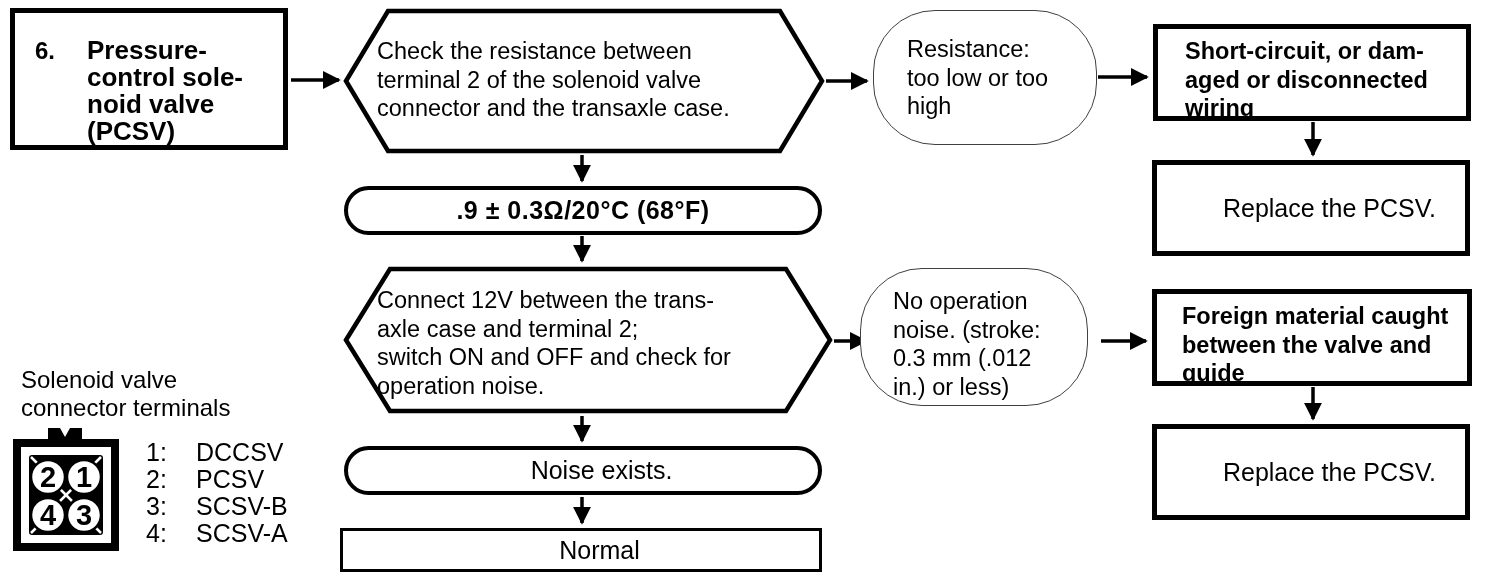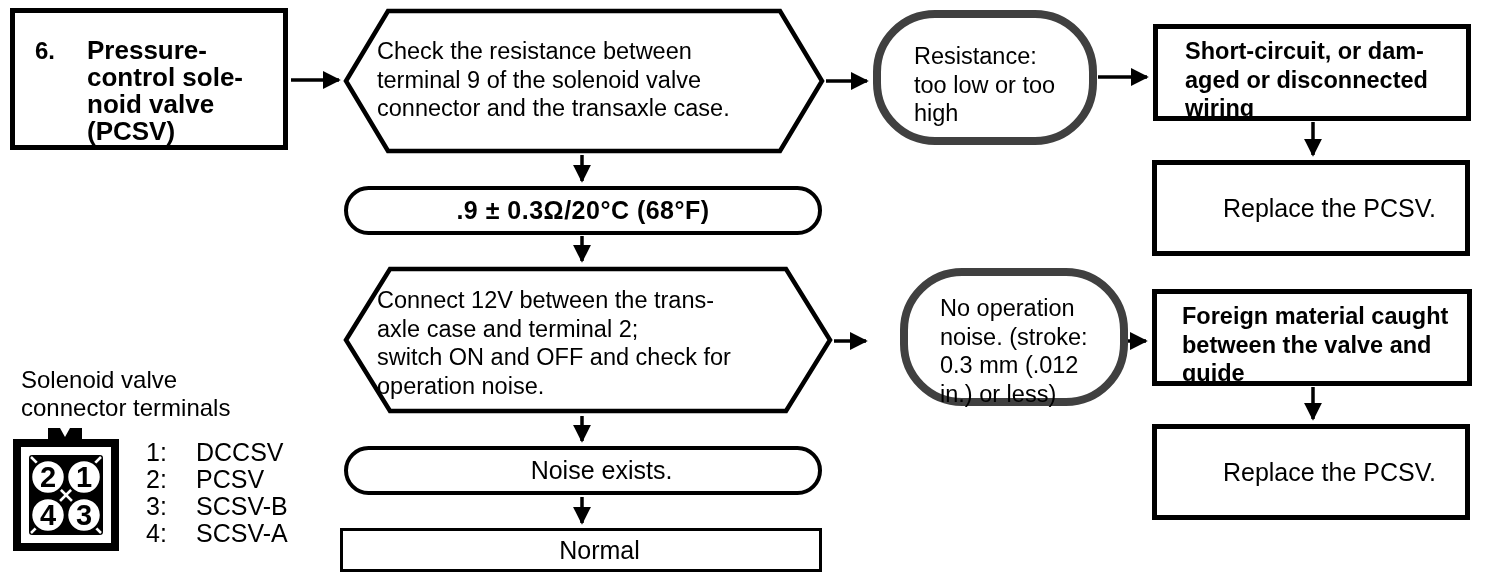--- a/index.html
+++ b/index.html
@@ -4,21 +4,21 @@
 <style>
   html,body{margin:0;padding:0;background:#fff;}
   .canvas{
     position:relative;width:1488px;height:578px;background:#fff;
     font-family:"Liberation Sans",sans-serif;color:#000;overflow:hidden;
   }
   .arrows{position:absolute;left:0;top:0;z-index:0;}
   .node{position:absolute;box-sizing:border-box;background:#fff;z-index:1;}
   .rectbox{border:5px solid #000;}
   .thinbox{border:3px solid #000;}
-  .ellipse{border:8px solid #404040;border-radius:62px;}
+  .ellipse{border:1px solid #404040;border-radius:62px;}
   .stadium{border:4px solid #000;border-radius:27px;}
   .center{display:flex;align-items:center;justify-content:center;text-align:left;}
   .pre{white-space:pre-line;}
   .body-txt{font-size:23.5px;line-height:28.5px;}
   .bold{font-weight:bold;}
   .hex{position:absolute;z-index:1;}
   .hex svg{position:absolute;left:0;top:0;}
   .hex .txt{position:absolute;white-space:pre-line;}
   .step-num{font-size:24px;font-weight:bold;}
   .step-title{font-size:26px;line-height:27px;font-weight:bold;white-space:pre-line;}
@@ -62,21 +62,21 @@
 control sole-
 noid valve
 (PCSV)</div>
   </div>
 
   <div class="hex" style="left:343px;top:8px;width:482px;height:146px;">
     <svg width="482" height="146" viewBox="0 0 482 146">
       <polygon points="3,73 45,3 437,3 479,73 437,143 45,143" fill="#fff" stroke="#000" stroke-width="4.5"></polygon>
     </svg>
     <div class="txt body-txt" style="left:34px;top:29px;">Check the resistance between
-terminal 9 of the solenoid valve
+terminal 2 of the solenoid valve
 connector and the transaxle case.</div>
   </div>
 
   <div class="node ellipse pre body-txt" style="left:873px;top:10px;width:224px;height:135px;padding:24px 0 0 33px;">Resistance:
 too low or too
 high</div>
 
   <div class="node rectbox pre body-txt bold" style="left:1153px;top:24px;width:318px;height:97px;padding:8px 0 0 27px;">Short-circuit, or dam-
 aged or disconnected
 wiring</div>
@@ -88,21 +88,21 @@
   <div class="hex" style="left:343px;top:266px;width:490px;height:148px;">
     <svg width="490" height="148" viewBox="0 0 490 148">
       <polygon points="3,74 47,3 443,3 487,74 443,145 47,145" fill="#fff" stroke="#000" stroke-width="4.5"></polygon>
     </svg>
     <div class="txt body-txt" style="left:34px;top:20px;">Connect 12V between the trans-
 axle case and terminal 2;
 switch ON and OFF and check for
 operation noise.</div>
   </div>
 
-  <div class="node ellipse pre body-txt" style="left:900px;top:268px;width:228px;height:138px;padding:18px 0 0 32px;">No operation
+  <div class="node ellipse pre body-txt" style="left:860px;top:268px;width:228px;height:138px;padding:18px 0 0 32px;">No operation
 noise. (stroke:
 0.3 mm (.012
 in.) or less)</div>
 
   <div class="node rectbox pre body-txt bold" style="left:1152px;top:289px;width:320px;height:97px;padding:8px 0 0 25px;">Foreign material caught
 between the valve and
 guide</div>
 
   <div class="node rectbox center label-lg" style="left:1152px;top:424px;width:318px;height:96px;">Replace the PCSV.</div>
 

